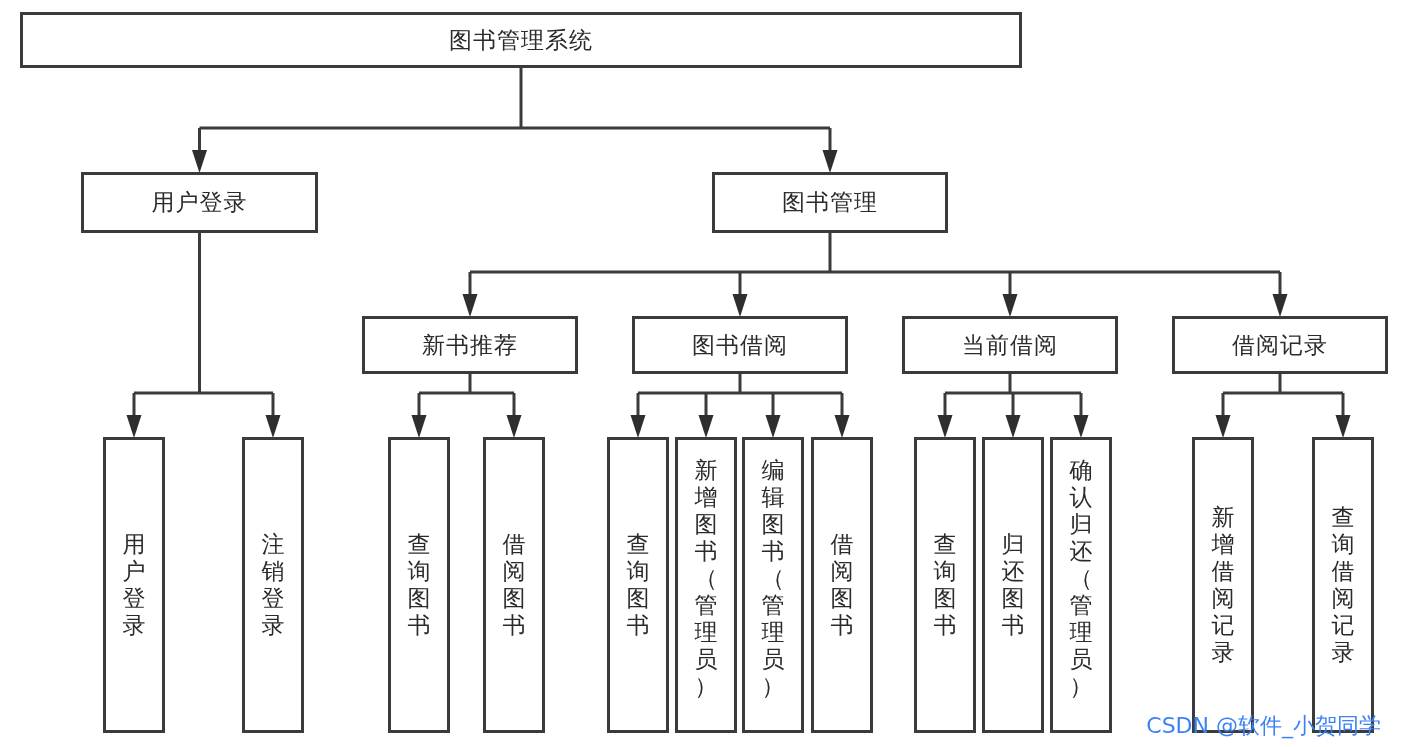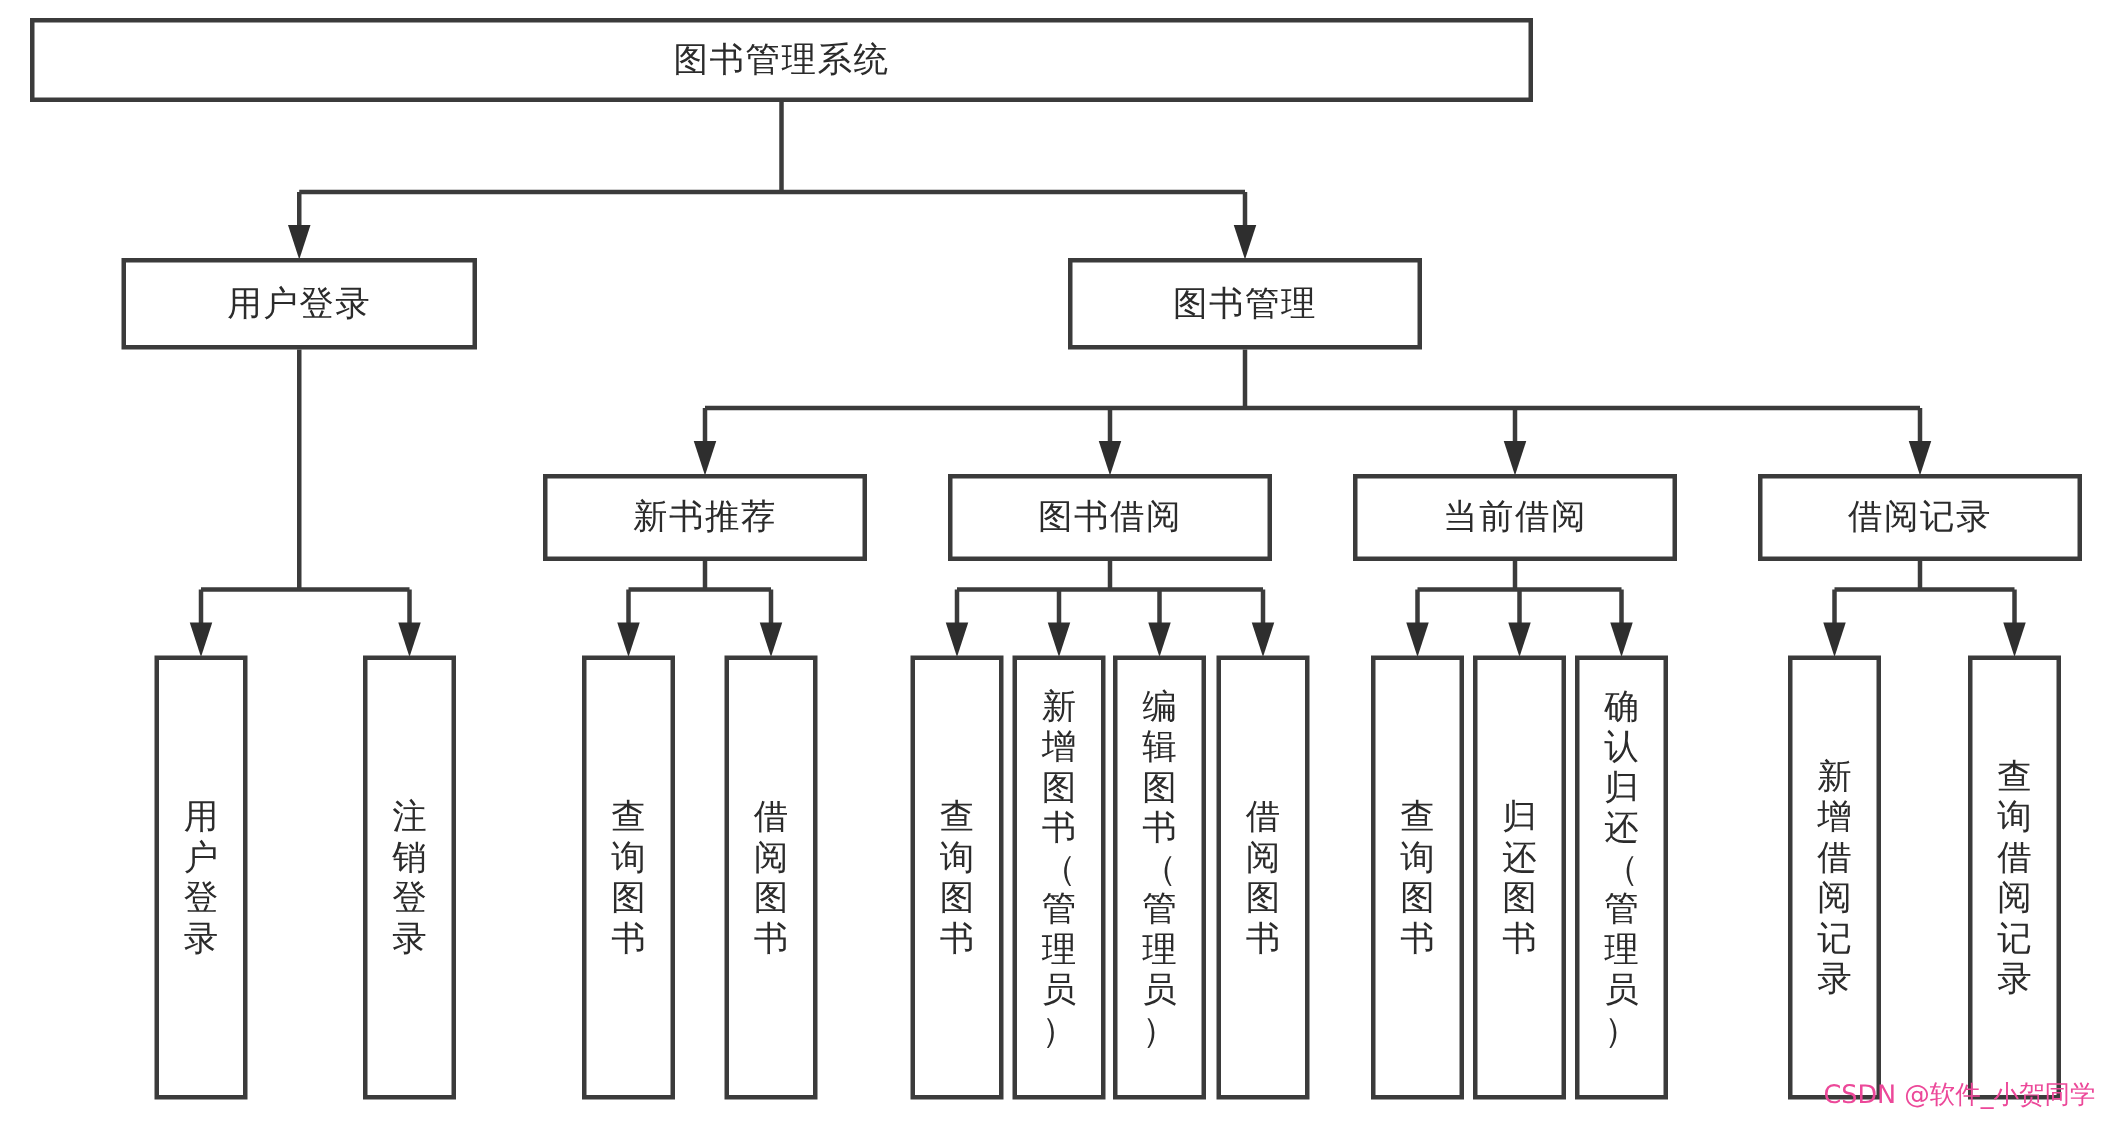--- a/index.html
+++ b/index.html
@@ -52,25 +52,25 @@
   }
   .node-label-v {
     font-family: "DejaVu Sans", "Liberation Sans", sans-serif;
     font-size: 23px;
     fill: #2b2b2b;
     text-anchor: middle;
     letter-spacing: 0px;
   }
   .watermark {
     position: absolute;
-    right: 8px;
+    right: 24px;
     bottom: 6px;
     font-family: "DejaVu Sans", "Liberation Sans", sans-serif;
-    font-size: 17px;
-    color: #ec4899;
+    font-size: 22px;
+    color: #3b82f6;
     white-space: nowrap;
     pointer-events: none;
   }
 </style>
 </head>
 <body>
 
 <div id="diagram-root">
   <svg class="flow" viewBox="0 0 1405 747">
     <g id="edges-layer">

